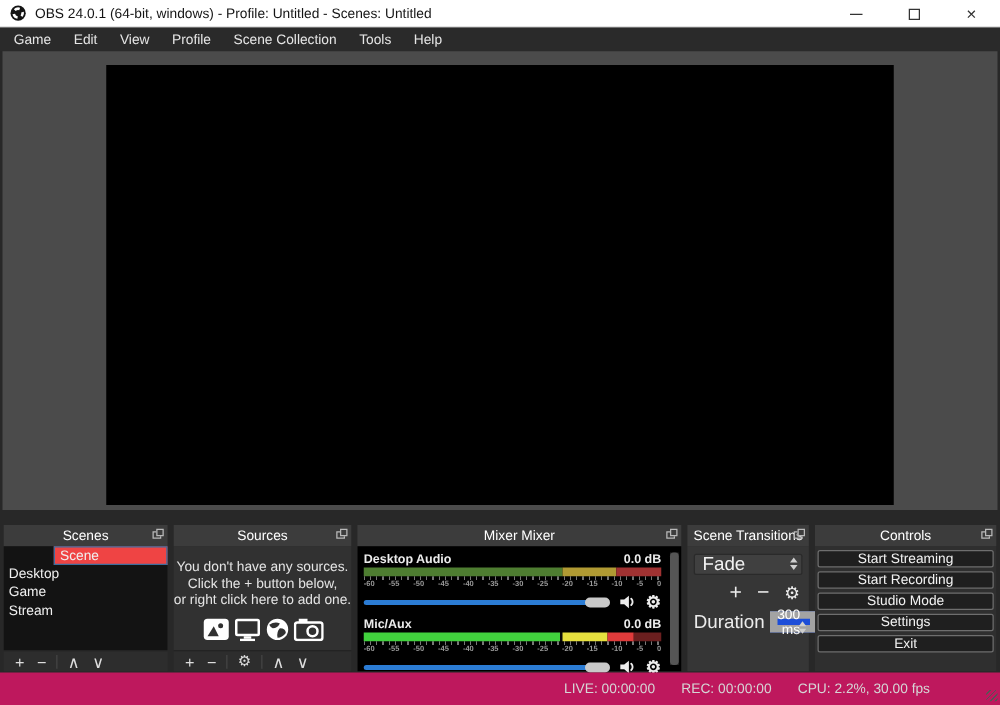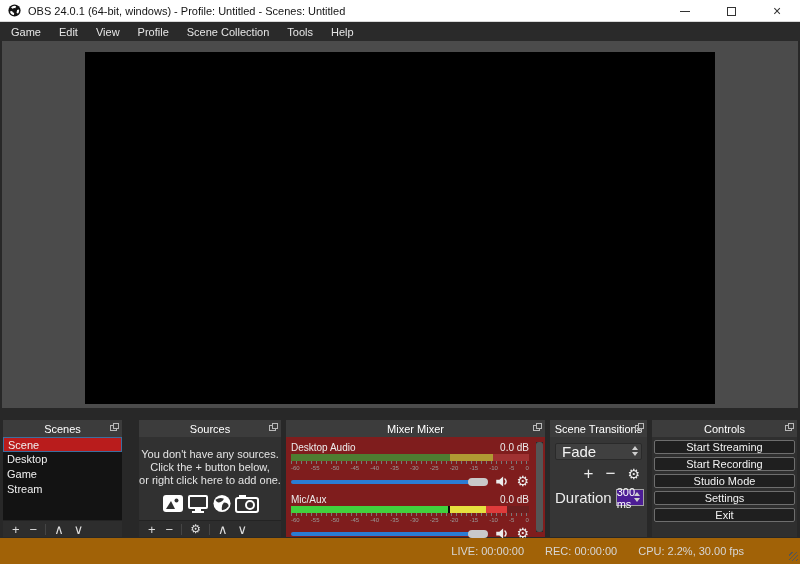--- a/index.html
+++ b/index.html
@@ -35,37 +35,37 @@
   .popout::after { content:""; position:absolute; right:-3px; top:-3px; width:4px; height:4px;
                    border:1px solid #b9b9b9; background:#3c3c3c; }
 
   .dock-toolbar { position:absolute; bottom:0; left:0; right:0; height:17px; background:#2d2d2d;
                   display:flex; align-items:center; padding:0 4px; border-top:1px solid #232323; }
   .tb-btn { color:#dedede; font-size:13px; line-height:13px; padding:0 5px; }
   .tb-gear { font-size:12px; }
   .tb-sep { width:1px; height:11px; background:#454545; margin:0 3px; }
 
   
-  .panel-scenes { left:3px; width:119px; }
+  .panel-scenes { left:3px; width:131px; }
   .scene-list { position:absolute; top:17px; left:0; right:0; bottom:17px; background:#131313; }
   .scene-item { height:15px; line-height:15px; font-size:11px; color:#f0f0f0; padding-left:4px; }
-  .scene-item.selected { background:#b91c1c; border:1px solid #3c6e9e; }
+  .scene-item.selected { background:#ef4444; border:1px solid #3c6e9e;margin-left:40px; }
 
   
   .panel-sources { left:139px; width:142px; }
   .sources-body { position:absolute; top:17px; left:0; right:0; bottom:17px; background:#313131;
                   display:flex; flex-direction:column; align-items:center; }
   .src-placeholder { margin-top:11px; font-size:11px; line-height:13px; color:#e4e4e4; text-align:center; }
   .src-icons { margin-top:7px; display:flex; align-items:center; gap:3px; }
   .src-icons svg { display:block; }
 
   
   .panel-mixer { left:286px; width:259px; }
-  .mixer-body { position:absolute; top:17px; left:0; right:0; bottom:0; background:#7f1d1d;
-                padding:4px 16px 0 5px; }
+  .mixer-body { position:absolute; top:17px; left:0; right:0; bottom:0; background:#000000;
+                padding:4px 16px 0 5px;font-weight:bold; }
   .mix-scrollbar { position:absolute; right:2px; top:5px; bottom:5px; width:7px; background:#262626; }
   .mix-thumb { position:absolute; left:0; right:0; top:0; height:100%; background:#555; border-radius:3px; }
   .channel { margin-bottom:4px; }
   .ch-head { display:flex; justify-content:space-between; align-items:center; height:12px; }
   .ch-name, .ch-db { font-size:10px; color:#ececec; }
   .meter { height:7px; margin-top:1px; display:flex; }
   .meter > div { height:100%; }
   .m-idle .seg-g { width:67%; background:#4e7d31; }
   .m-idle .seg-y { width:18%; background:#b09a33; }
   .m-idle .seg-r { width:15%; background:#a03232; }
@@ -91,33 +91,33 @@
               display:flex; align-items:center; position:relative; padding-left:6px; }
   .dd-label { font-size:15px; color:#f2f2f2; }
   .spin { position:absolute; right:3px; top:2px; display:flex; flex-direction:column; gap:2px; align-items:center; }
   .arr-up { width:0; height:0; border-left:3px solid transparent; border-right:3px solid transparent; border-bottom:4px solid #cfcfcf; }
   .arr-dn { width:0; height:0; border-left:3px solid transparent; border-right:3px solid transparent; border-top:4px solid #cfcfcf; }
   .trans-btns { margin-top:7px; display:flex; justify-content:flex-end; align-items:center; gap:12px; padding-right:2px; }
   .trans-btns .t-plus, .trans-btns .t-minus { color:#ececec; font-size:17px; line-height:14px; }
   .trans-btns .t-gear { color:#ececec; font-size:14px; line-height:14px; }
   .duration-row { margin-top:8px; display:flex; align-items:center; }
   .dur-label { font-size:15px; color:#ececec; }
-  .spinbox { margin-left:4px; flex:1; height:17px; background:#4c1d95; border:1px solid #a3a3a3;
-             display:flex; align-items:center; justify-content:center; position:relative; }
+  .spinbox { margin-left:4px; flex:1; height:17px; background:#1d4ed8; border:6px solid #a3a3a3;
+             display:flex; align-items:center; justify-content:center; position:relative;text-align:right; }
   .spinbox-value { font-size:11px; color:#ffffff; padding-right:8px; }
 
   
   .panel-controls { left:652px; width:145px; }
   .controls-body { position:absolute; top:17px; left:0; right:0; bottom:0; background:#2f2f2f; padding:3px 2px 0 2px; }
   .ctl-btn { display:flex; align-items:center; justify-content:center; width:100%; height:14px;
              margin-bottom:3px; background:#1f1f1f; border:1px solid #6e6e6e; border-radius:2px;
              color:#f2f2f2; font-size:11px; font-family:"Liberation Sans",sans-serif; }
 
   
-  .statusbar { position:absolute; top:538px; left:0; width:800px; height:26px; background:#a16207;
+  .statusbar { position:absolute; top:538px; left:0; width:800px; height:26px; background:#be185d;
                display:flex; align-items:center; justify-content:flex-end; gap:21px; padding-right:56px; }
   .status-item { font-size:11px; color:#d6d6d6; }
   .resize-grip { position:absolute; right:2px; bottom:3px; width:9px; height:9px;
                  background:repeating-linear-gradient(135deg,transparent 0 2px,#555 2px 3px); }
 </style>
 </head>
 <body>
 
 <div class="window">
 

